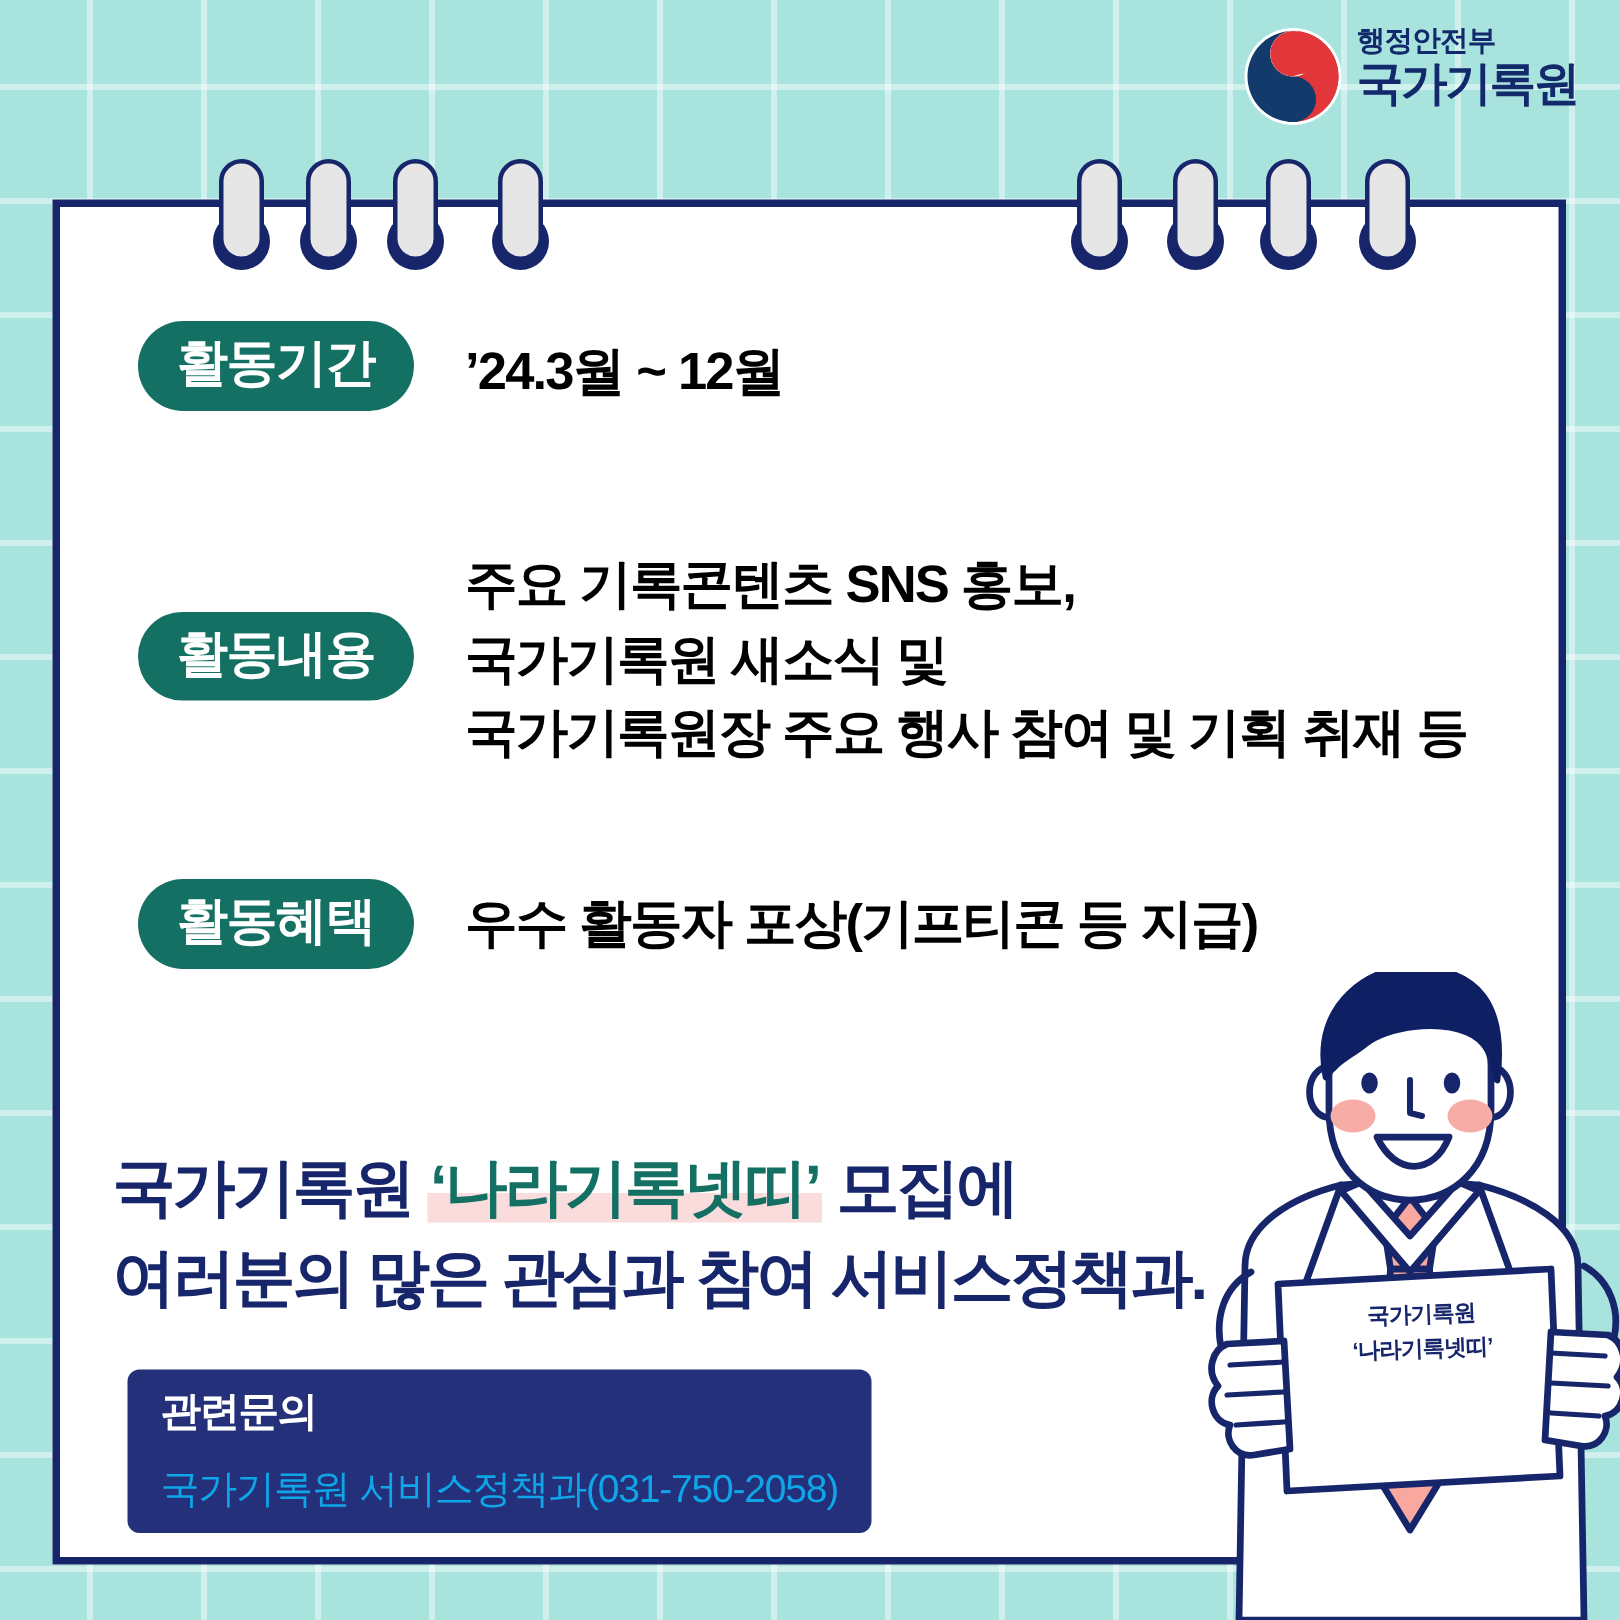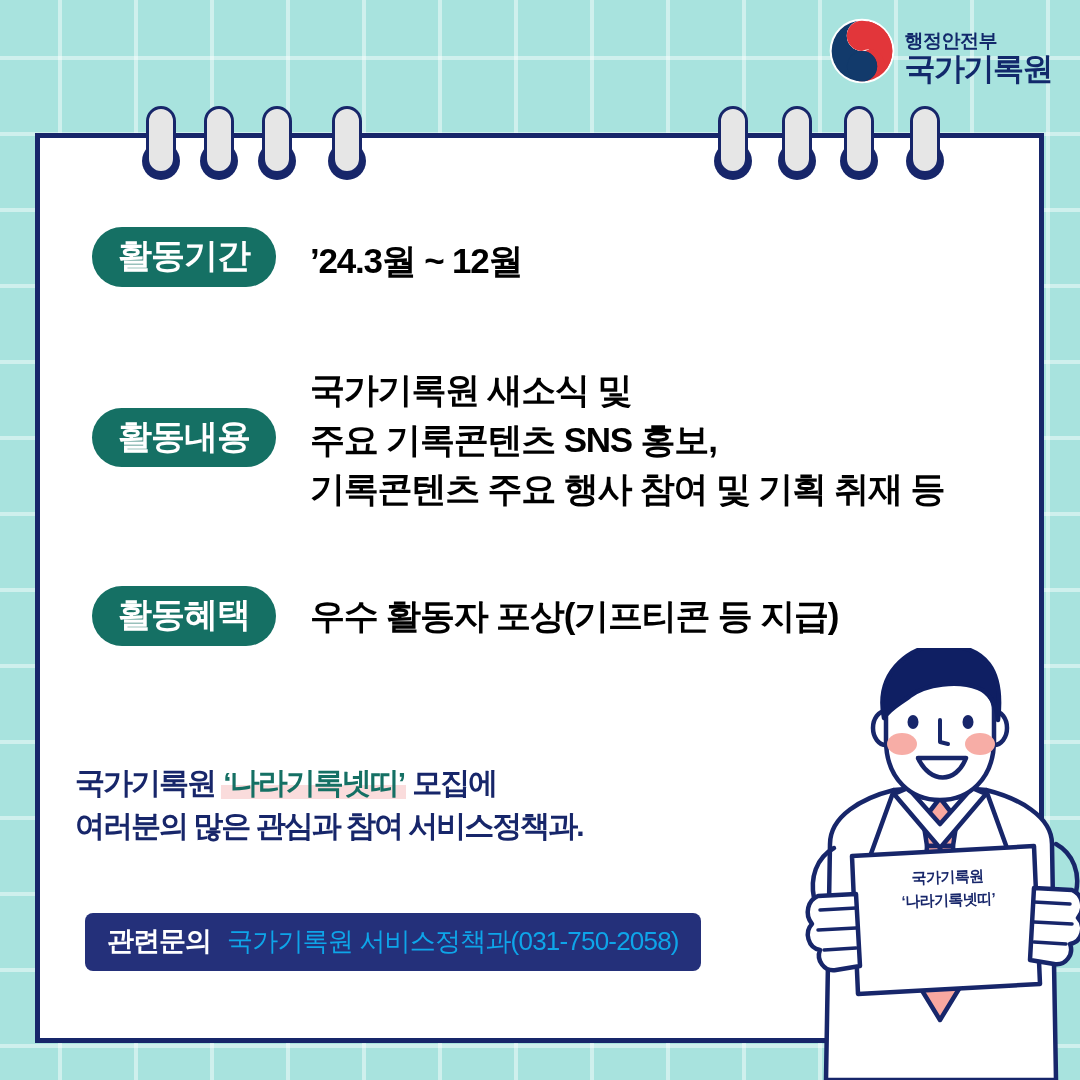--- a/index.html
+++ b/index.html
@@ -28,21 +28,21 @@
     background-size: 76px 76px;
     background-position: -18px -20px;
   }
 
   
   #gov-logo {
     position: absolute;
     top: 18px;
     right: 28px;
     display: flex;
-    align-items: flex-end;
+    align-items: flex-start;
     gap: 10px;
   }
   #taegeuk { width: 66px; height: 66px; display:block; }
   .logo-text { line-height: 1; }
   .logo-dept {
     font-size: 19px;
     font-weight: bold;
     color: #12296b;
     letter-spacing: -0.5px;
     margin-bottom: 3px;
@@ -122,21 +122,21 @@
   }
   .row-body.single { padding-top: 10px; }
   .row-body div { margin-bottom: 2px; }
 
   
   #headline {
     position: absolute;
     left: 75px;
     top: 762px;
     color: #17266a;
-    font-size: 30px;
+    font-size: 42px;
     font-weight: bold;
     letter-spacing: -2px;
     line-height: 1.42;
     white-space: nowrap;
   }
   .hl-green {
     color: #157064;
     background: linear-gradient(to top, #fadcdc 0, #fadcdc 42%, transparent 42%);
     padding: 0 2px;
   }
@@ -146,20 +146,21 @@
     position: absolute;
     left: 85px;
     top: 913px;
     background: #24307a;
     border-radius: 8px;
     padding: 10px 22px 12px;
     display: flex;
     align-items: baseline;
     gap: 16px;
     white-space: nowrap;
+    flex-direction: column;
   }
   #contact-bar .c-label {
     color: #ffffff;
     font-size: 27px;
     font-weight: bold;
     letter-spacing: -1px;
   }
   #contact-bar .c-value {
     color: #0ea5e9;
     font-size: 26px;
@@ -250,33 +251,33 @@
     <span class="knob"></span>
     <span class="bar"></span>
   </div>
   <div class="ring" style="left:906px; top:106px;">
     <span class="knob"></span>
     <span class="bar"></span>
   </div>
 
   <div id="card">
 
-    <div class="row" style="left:52px; top:89px;">
+    <div class="row" style="left:52px; top:76px;">
       <span class="pill">활동기간</span>
       <span class="row-body single">
         <div>’24.3월 ~ 12월</div>
       </span>
     </div>
 
     <div class="row" style="left:52px; top:222px;align-items:center;">
       <span class="pill">활동내용</span>
       <span class="row-body">
+        <div>주요 기록콘텐츠 SNS 홍보,</div>
         <div>국가기록원 새소식 및</div>
-        <div>주요 기록콘텐츠 SNS 홍보,</div>
-        <div>기록콘텐츠 주요 행사 참여 및 기획 취재 등</div>
+        <div>국가기록원장 주요 행사 참여 및 기획 취재 등</div>
       </span>
     </div>
 
     <div class="row" style="left:52px; top:448px;">
       <span class="pill">활동혜택</span>
       <span class="row-body">
         <div>우수 활동자 포상(기프티콘 등 지급)</div>
       </span>
     </div>
   </div>

